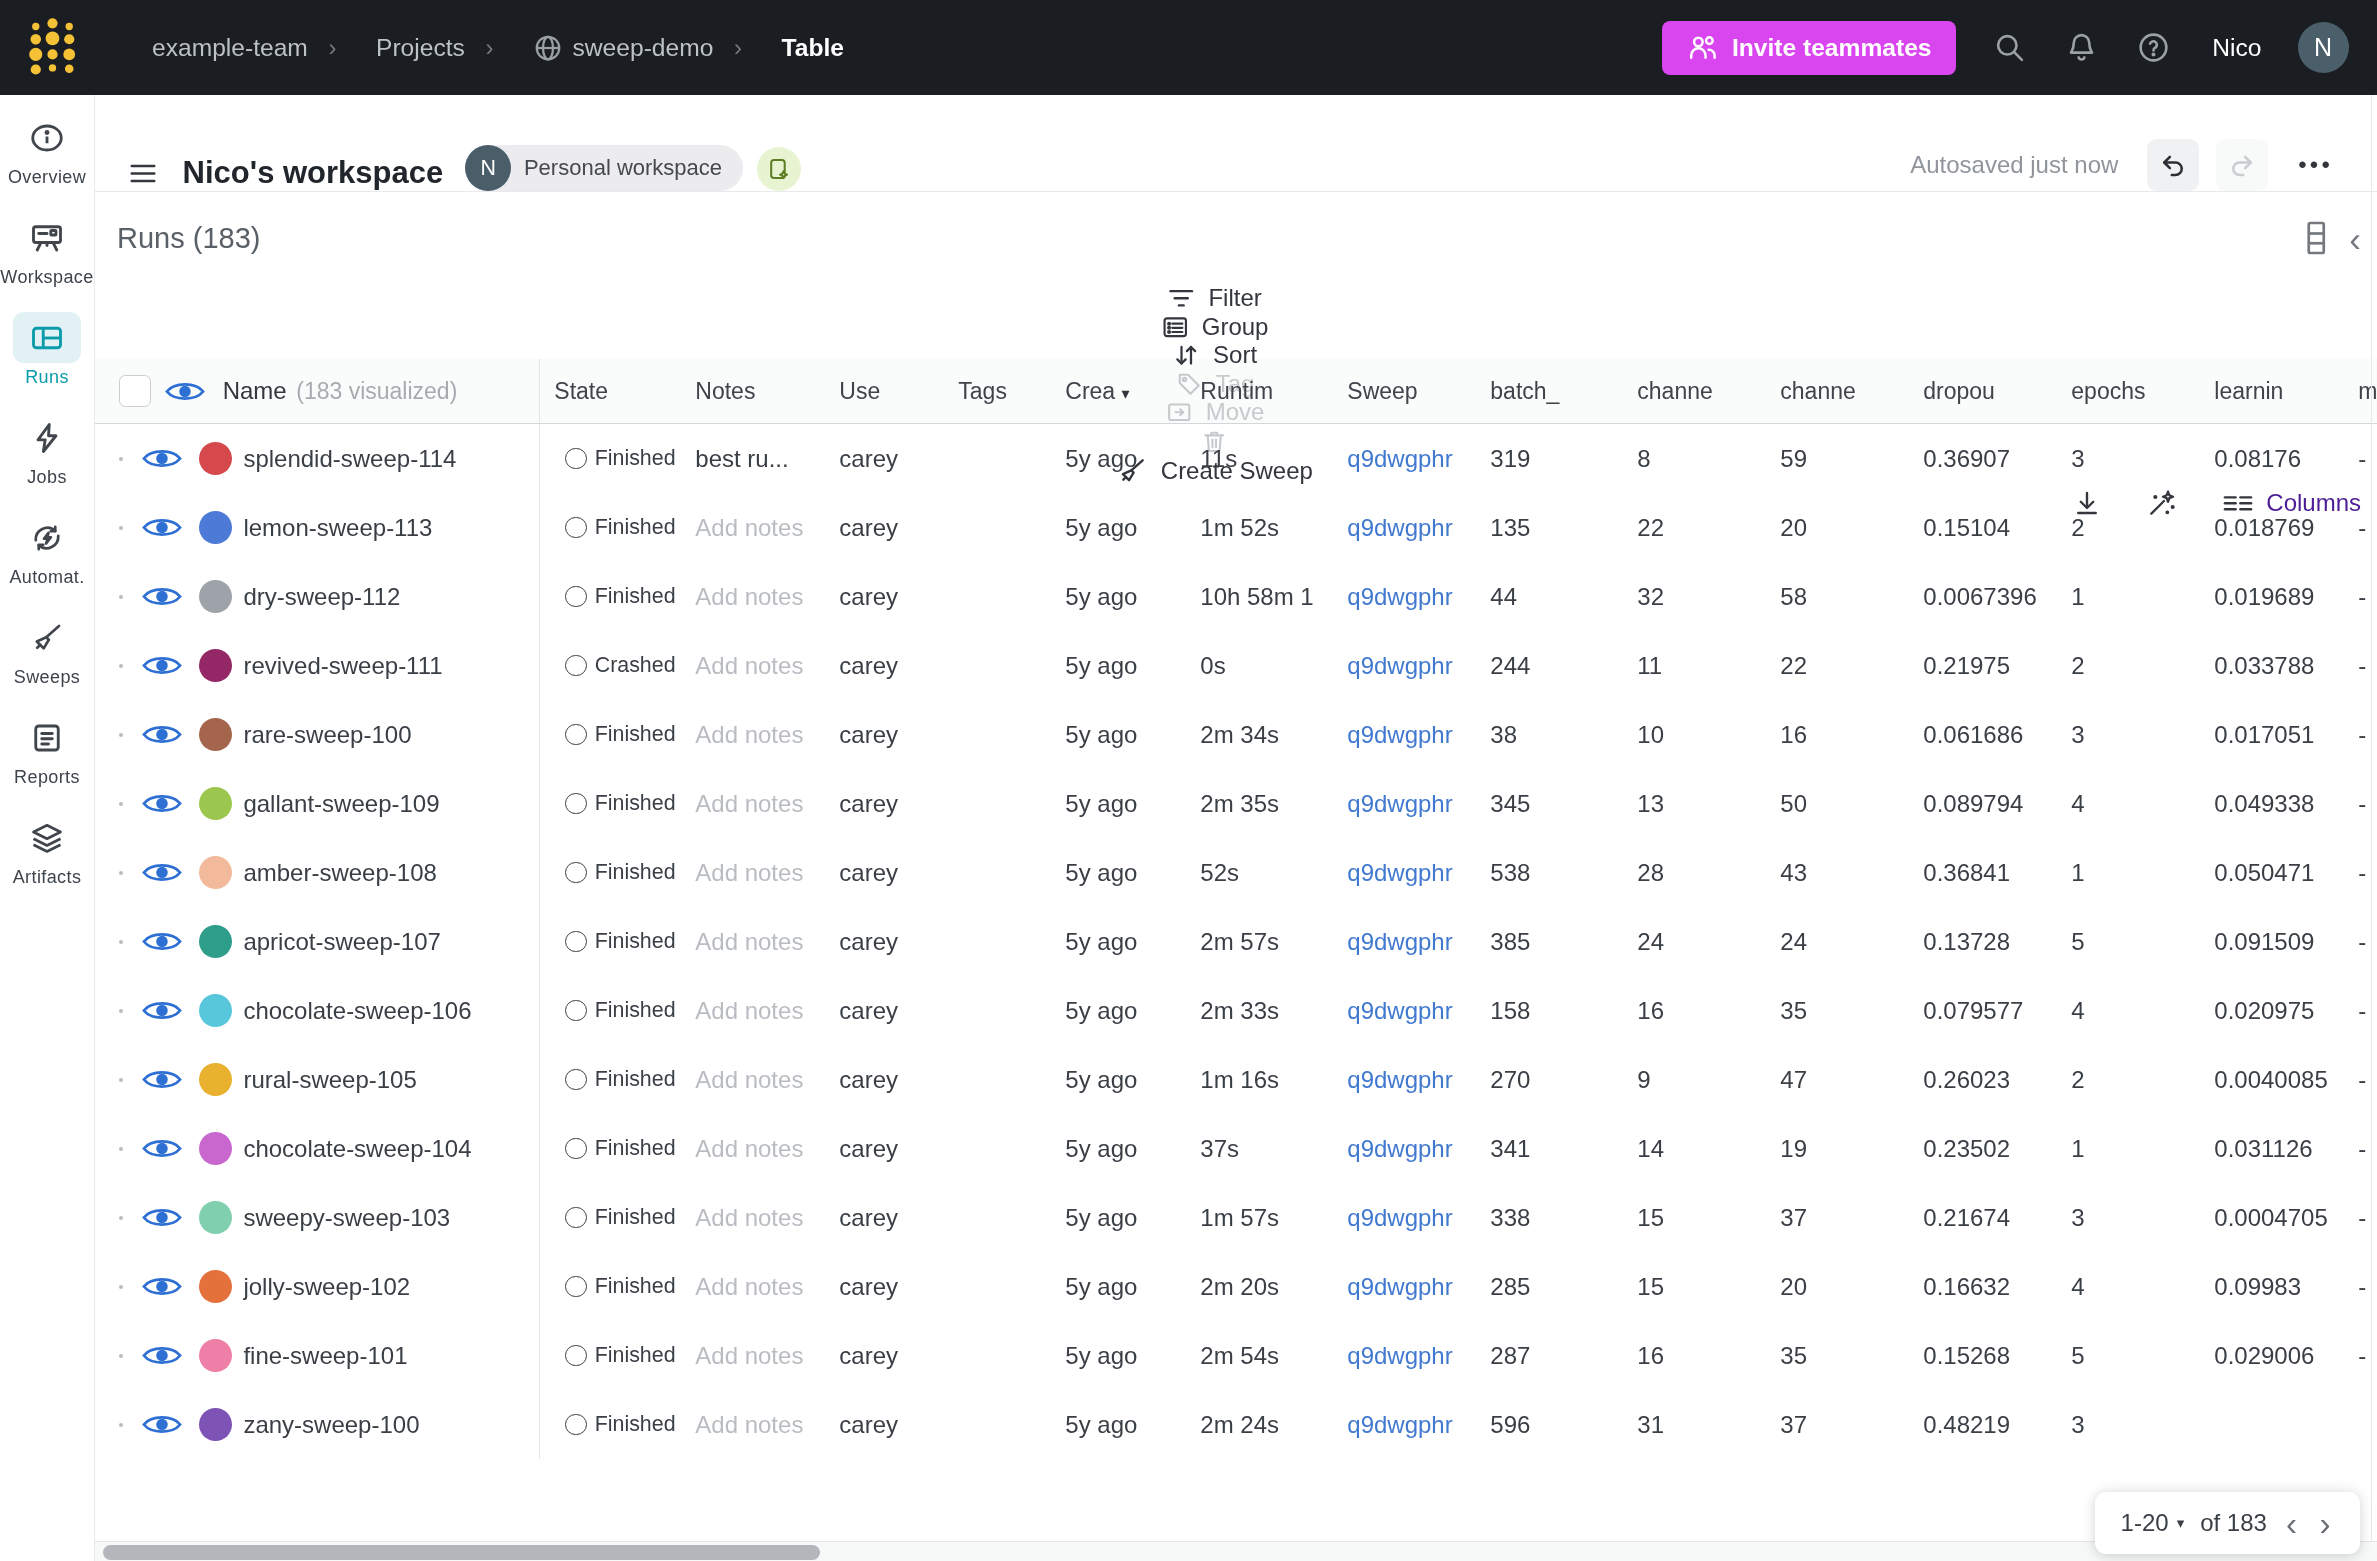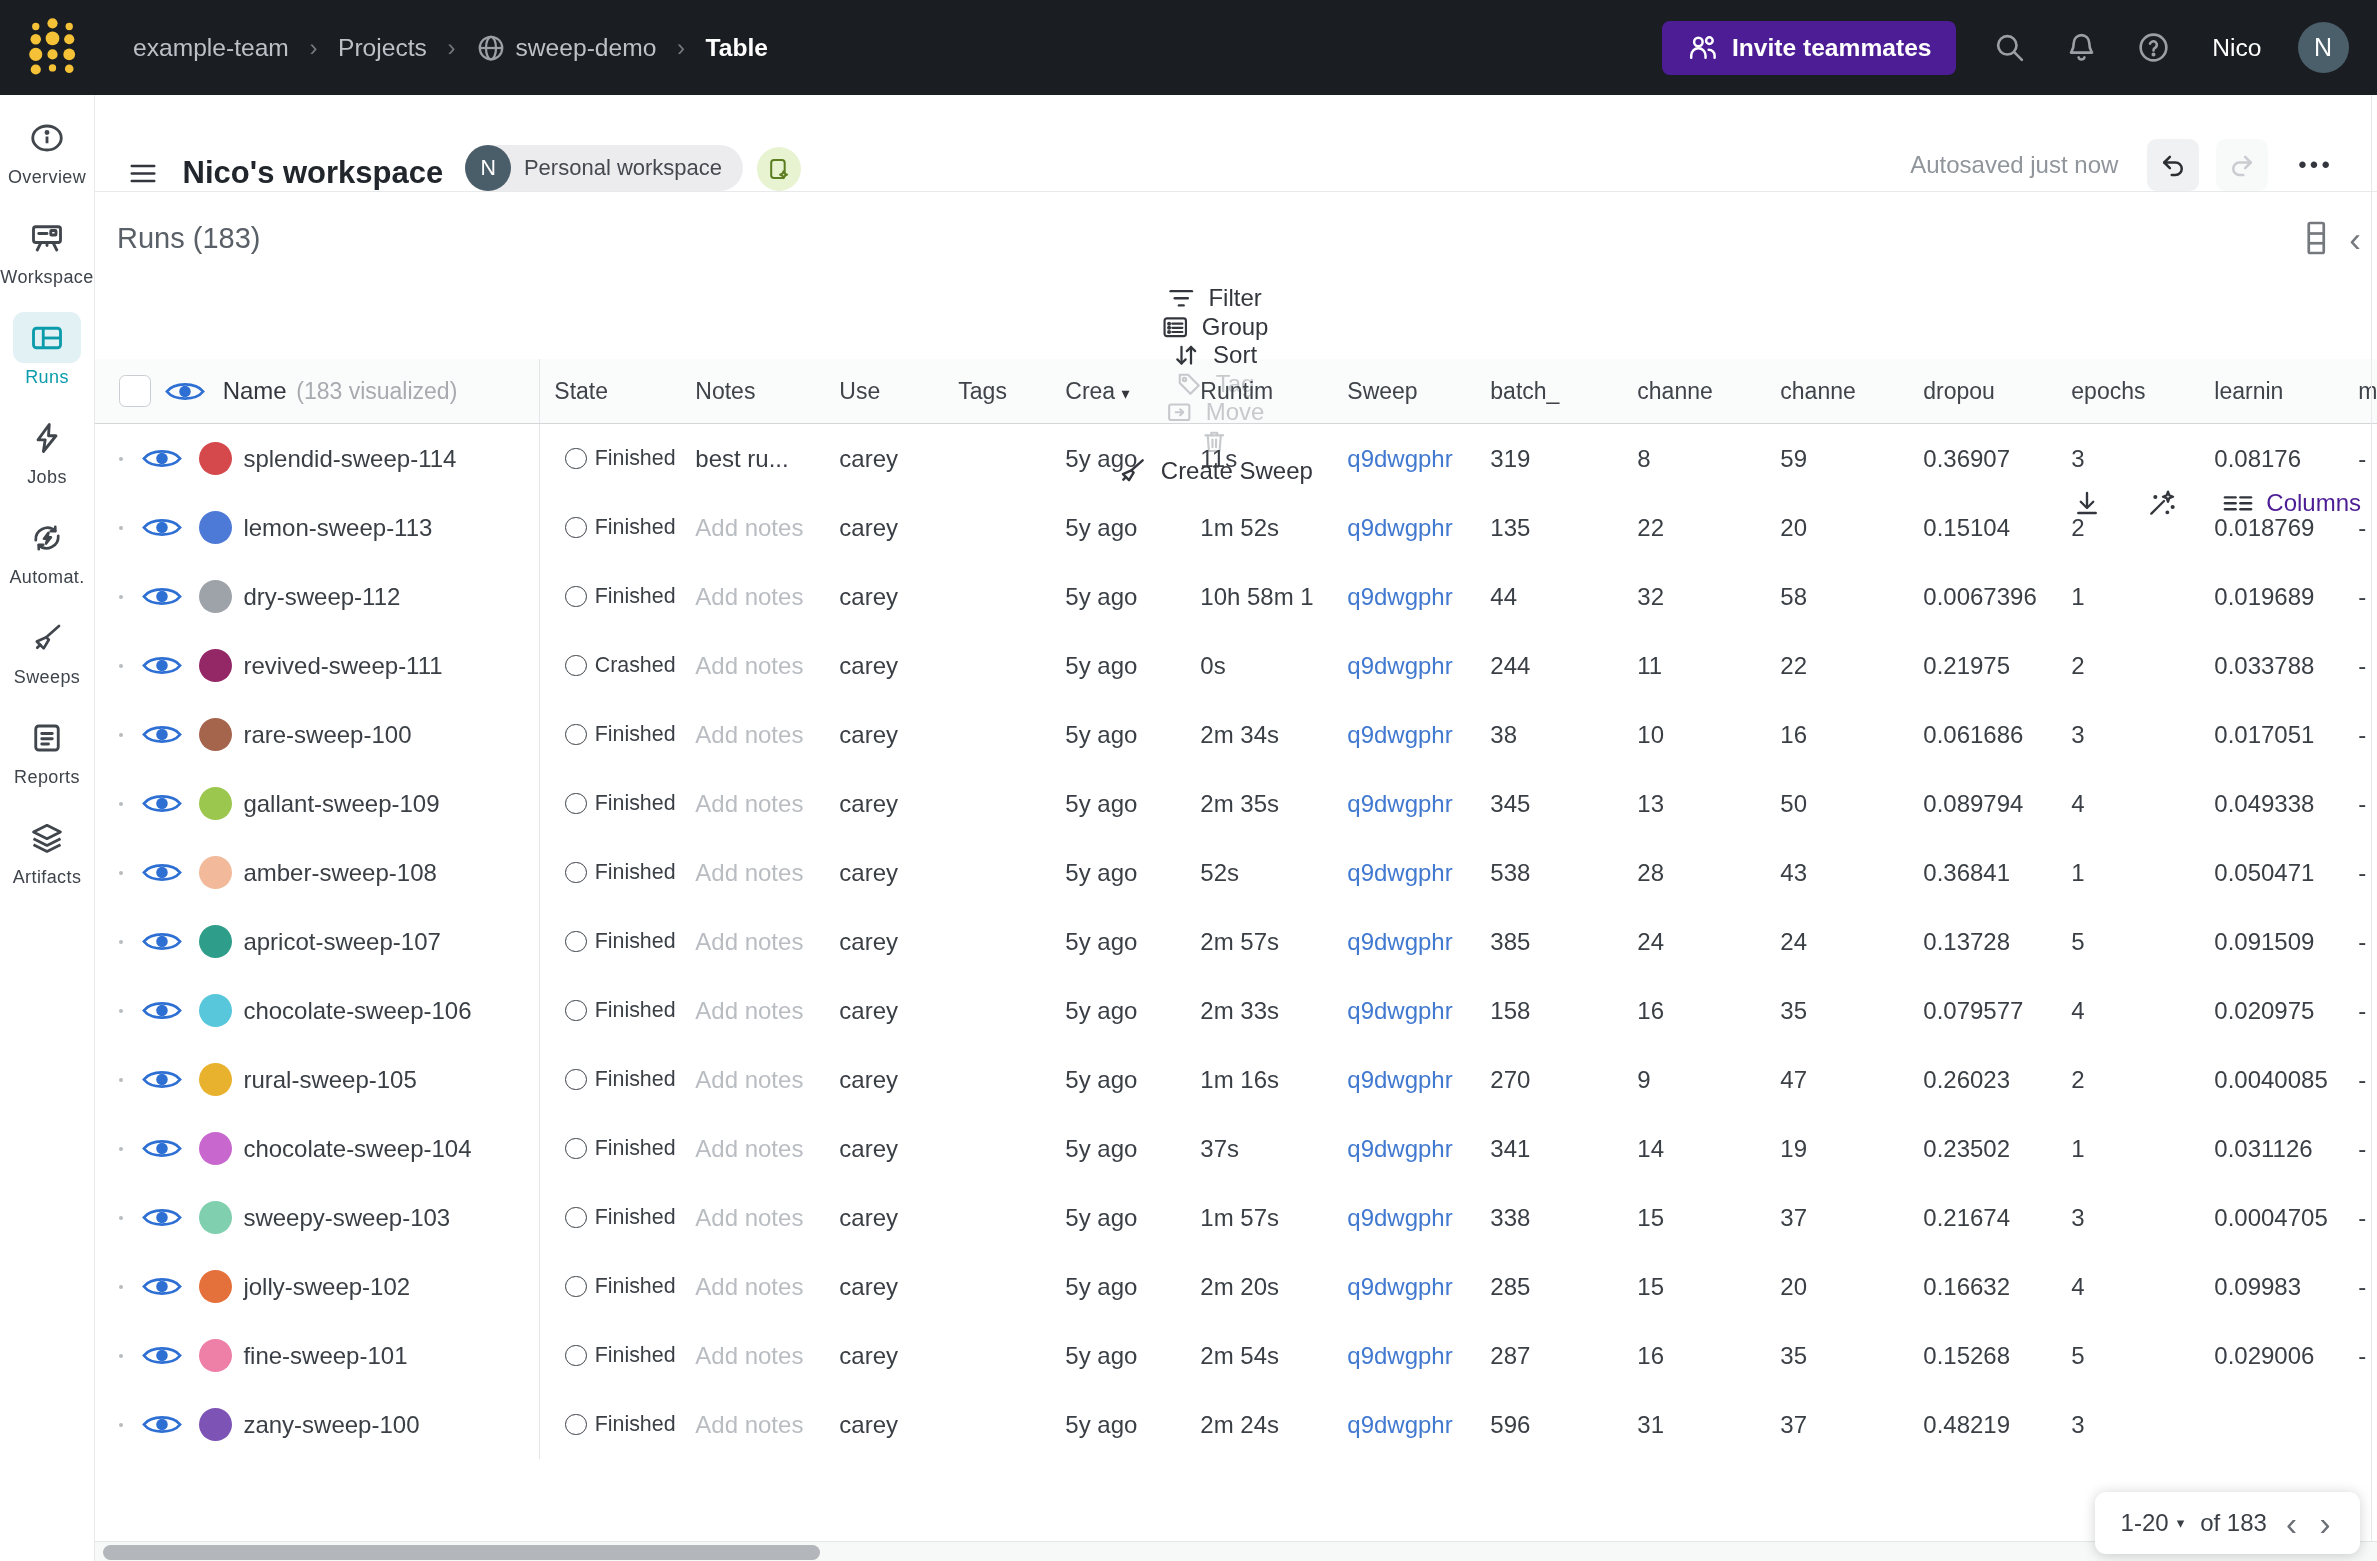--- a/index.html
+++ b/index.html
@@ -8,27 +8,27 @@
     position:relative; width:2377px; height:1562px; overflow:hidden;
     font-family:"Liberation Sans", sans-serif; color:#3a3f45; background:#fff;
   }
   
   .navbar {
     position:absolute; top:0; left:0; width:2377px; height:95px;
     background:#1a1d21; display:flex; align-items:center; padding:0 28.5px 0 27px;
   }
   .logo { width:51px; height:70px; margin-right:55px; display:flex; align-items:center; cursor:pointer; }
   .crumbs { display:flex; align-items:center; gap:20.6px; font-size:24.6px; color:#bcc1c7; }
-  .crumb { cursor:pointer; }
+  .crumb { cursor:pointer;margin-left:19px; }
   .crumb-sep { color:#75797f; font-size:24px; }
   .crumb-proj { display:flex; align-items:center; gap:9.5px; }
   .crumb-current { color:#fff; font-weight:bold; }
   .nav-right { margin-left:auto; display:flex; align-items:center; gap:36px; }
   .invite-btn {
-    display:flex; align-items:center; gap:12.7px; background:#4c1d95; color:#fff;
+    display:flex; align-items:center; gap:12.7px; background:#d946ef; color:#fff;
     font-size:24.6px; font-weight:bold; border:none; border-radius:8px;
     height:54px; padding:0 24px; cursor:pointer;
   }
   .nav-ico { width:36px; height:36px; display:flex; align-items:center; justify-content:center; cursor:pointer; }
   .nav-user { color:#fff; font-size:24.6px; margin-left:4.8px; }
   .avatar {
     width:51px; height:51px; border-radius:50%; background:#4b5f6b; color:#fff;
     display:flex; align-items:center; justify-content:center; font-size:25px; cursor:pointer;
   }
   

